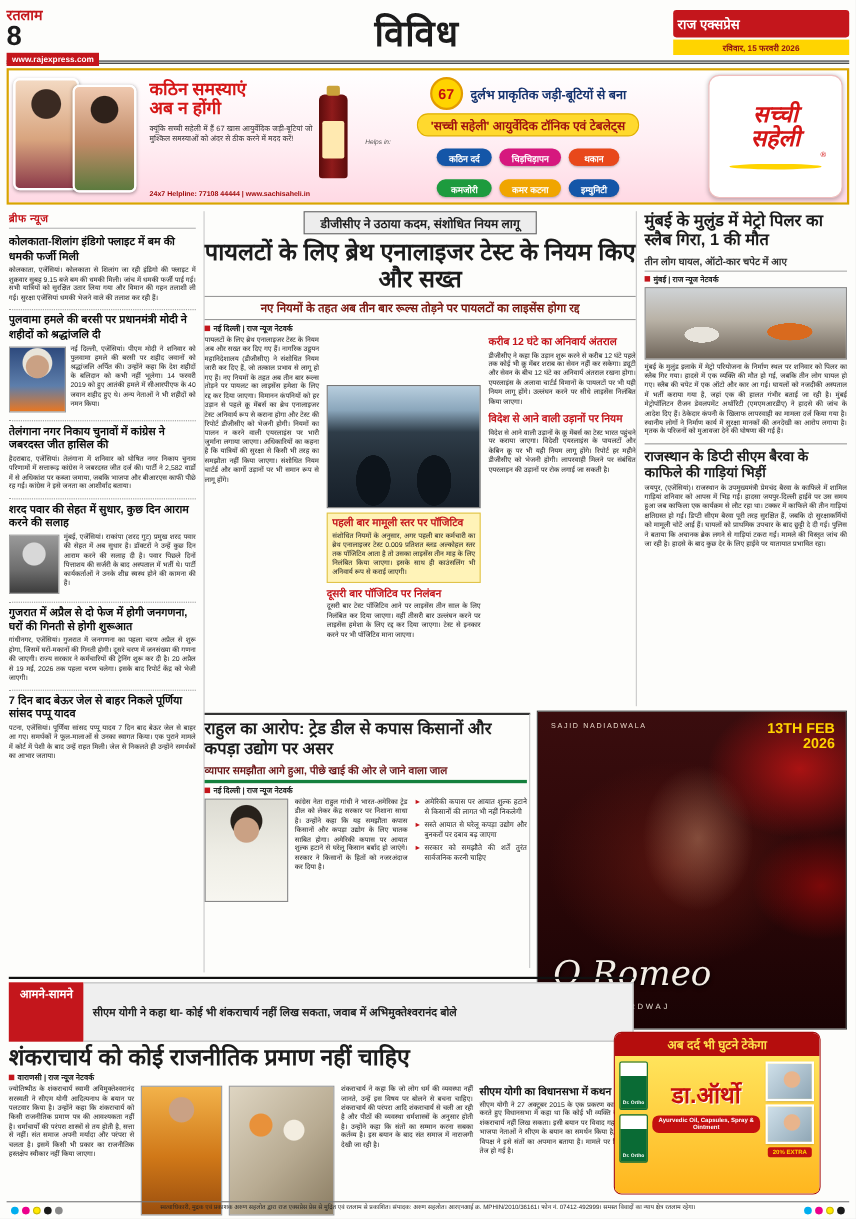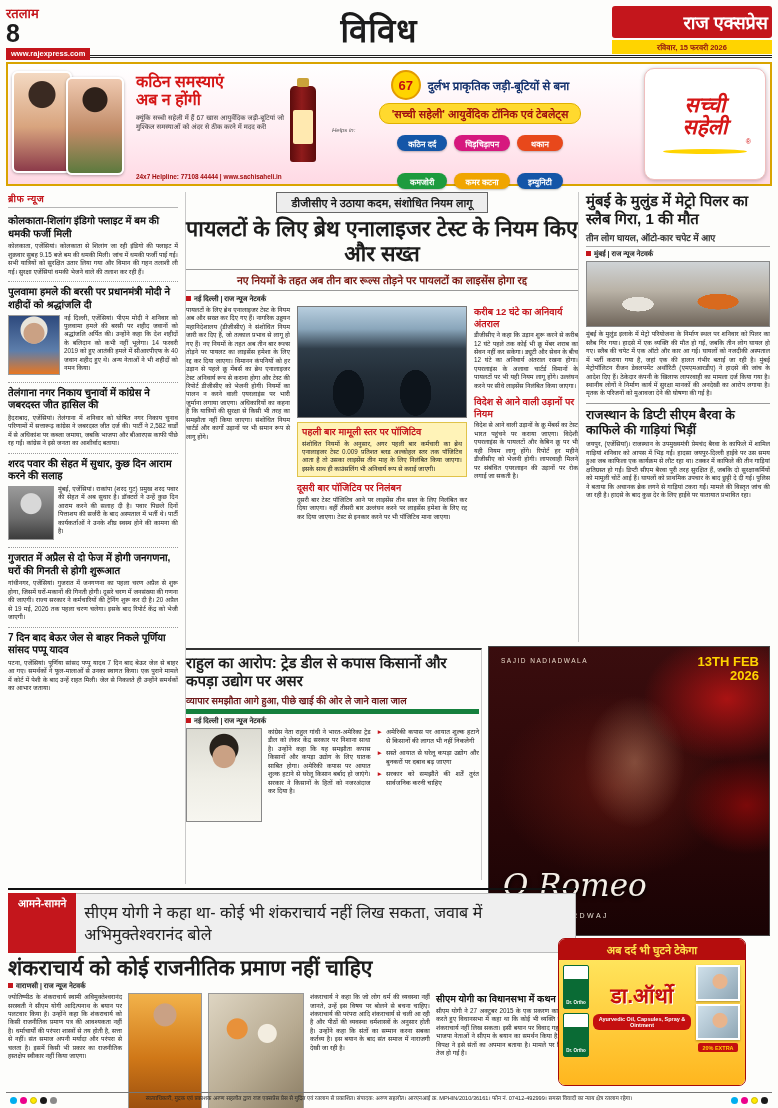--- a/index.html
+++ b/index.html
@@ -10,22 +10,22 @@
   
   .masthead { position:absolute; top:4px; left:6px; right:6px; height:54px;
               display:flex; justify-content:space-between; border-bottom:3px double #222; }
   .mh-left { width:140px; display:flex; flex-direction:column; }
   .mh-city { font-size:13px; font-weight:bold; color:#c4161c; }
   .mh-page { font-size:25px; font-weight:800; line-height:.95; }
   .mh-web  { background:#c4161c; color:#fff; font-size:7.5px; font-weight:bold;
              padding:1.5px 5px; align-self:flex-start; margin-top:2px; }
   .mh-center { align-self:center; font-size:33px; font-weight:800; letter-spacing:1px; }
   .mh-right { width:160px; display:flex; flex-direction:column; justify-content:center; gap:2px; }
-  .mh-brand { background:#c4161c; color:#fff; font-weight:800; font-size:18px;
-              text-align:right; padding:4px 4px; border-radius:3px; }
+  .mh-brand { background:#c4161c; color:#fff; font-weight:800; font-size:12px;
+              text-align:left; padding:4px 4px; border-radius:3px; }
   .mh-date  { background:#ffd400; color:#8f1111; font-weight:bold; font-size:7.5px;
               text-align:center; padding:2px 0; }
 
   
   .ad-banner { position:absolute; top:62px; left:6px; right:6px; height:124px;
                border:2px solid #d9a400; background:linear-gradient(180deg,#fff 0%,#ffeef3 55%,#ffd9e4 100%);
                display:flex; gap:6px; padding:4px; }
   .ad-photos { width:118px; position:relative; flex:none; }
   .woman { position:absolute; border:2px solid #fff; border-radius:6px; box-shadow:0 1px 3px rgba(0,0,0,.3); }
   .w1 { left:0; top:3px; width:60px; height:102px;
@@ -45,21 +45,21 @@
   .ad-bottle::after { content:""; position:absolute; top:24px; left:3px; right:3px; height:34px;
                background:#ffe9b0; border-radius:2px; }
   .ad-center { flex:1; display:flex; flex-direction:column; align-items:center; padding-top:2px; }
   .ad-row1 { display:flex; align-items:center; gap:7px; }
   .ad-circle { width:30px; height:30px; border-radius:50%; background:#ffd400; border:2px solid #e29b00;
                display:flex; align-items:center; justify-content:center; font-weight:800; font-size:13px; color:#c40f0f; }
   .ad-line1 { font-size:11.5px; font-weight:800; color:#15326e; }
   .ad-line2 { margin-top:3px; background:#ffd92e; border:1px solid #e0b000; border-radius:10px;
               padding:2px 12px; font-size:11px; font-weight:800; color:#a01010; }
   .ad-helpsin { align-self:flex-start; margin:3px 0 2px 10px; font-size:6px; color:#555; font-style:italic; }
-  .ad-pills { display:grid; grid-template-columns:repeat(3,auto); gap:22px 7px; }
+  .ad-pills { display:grid; grid-template-columns:repeat(3,auto); gap:12px 7px; }
   .pill { font-size:8px; font-weight:bold; color:#fff; padding:2.5px 11px; border-radius:9px;
           text-align:center; box-shadow:0 1px 2px rgba(0,0,0,.25); white-space:nowrap; }
   .pill:nth-child(1){ background:#1456a8; } .pill:nth-child(2){ background:#d6187e; }
   .pill:nth-child(3){ background:#e8481b; } .pill:nth-child(4){ background:#1d9b3e; }
   .pill:nth-child(5){ background:#f0a500; } .pill:nth-child(6){ background:#1456a8; }
   .ad-brand { width:122px; flex:none; background:#fff; border:1px solid #f0bebe; border-radius:10px;
               box-shadow:0 1px 4px rgba(0,0,0,.25); display:flex; flex-direction:column;
               align-items:center; justify-content:center;text-align:right; }
   .ad-brand .b { font-size:21px; font-weight:800; font-style:italic; color:#d51616; line-height:1.04; }
   .ad-brand .reg { font-size:7px; color:#d51616; align-self:flex-end; margin-right:14px; }
@@ -91,21 +91,21 @@
   
   .main-story { position:absolute; left:186px; top:192px; width:392px; }
   .kicker-wrap { text-align:center; }
   .kicker { display:inline-block; border:1px solid #666; background:#ededed; font-size:11px;
             font-weight:800; padding:2px 14px; }
   .ms-headline { font-size:21.5px; font-weight:800; line-height:1.14; text-align:center; margin:4px 0 3px; }
   .ms-deck { border-top:1px solid #999; border-bottom:1px solid #999; color:#7c1a12; font-weight:800;
              font-size:10.5px; text-align:center; padding:3px 0; margin-bottom:3px; }
   .ms-row { display:flex; gap:7px; margin-top:2px; }
   .ms-colA { width:104px; flex:none; }
-  .ms-colB { width:170px; flex:none; }
+  .ms-colB { width:140px; flex:none;margin-top:44px; }
   .ms-colC { flex:1; }
   .photo-cockpit { width:100%; height:112px; border:1px solid #777; margin-bottom:4px;
         background:radial-gradient(ellipse 26px 38px at 30% 78%, #0d141b 0 60%, transparent 61%),
                    radial-gradient(ellipse 26px 38px at 70% 78%, #0d141b 0 60%, transparent 61%),
                    linear-gradient(180deg,#b8cede 0%,#8aa6bb 20%,#2f3d49 38%,#232e38 62%,#17202a 100%); }
   .yellow-box { background:#fff3b8; border:1px solid #e0c34a; padding:3px 4px; }
   .sub-head { font-size:9.5px; line-height:1.22; margin-bottom:2px; }
   .ms-colB .second { margin-top:5px; }
   .ms-colC .block2 { margin-top:6px; }
 
@@ -119,21 +119,21 @@
                    radial-gradient(ellipse 26px 12px at 28% 66%, #e8e4dc 0 60%, transparent 61%),
                    linear-gradient(180deg,#cfd3d6 0%,#b9b2a6 45%,#6f655a 100%); }
   .rc-divider { border-top:1px solid #999; margin:5px 0 4px; }
   .rc2-headline { font-size:12.5px; font-weight:800; line-height:1.22; margin-bottom:2px; }
 
   
   .rahul-story { position:absolute; left:186px; top:648px; width:296px; height:232px;
                  border-top:2px solid #333; padding-top:4px; padding-right:2px;
                  border-right:1px solid #c9c9c9; }
   .rh-headline { font-size:15px; font-weight:800; line-height:1.2; }
-  .rh-deck { font-size:9.5px; font-weight:800; color:#6e1a1a; border-bottom:5px solid #15803d;
+  .rh-deck { font-size:9.5px; font-weight:800; color:#6e1a1a; border-bottom:3px solid #15803d;
              padding:2px 0; margin:2px 0; }
   .rh-row { display:flex; gap:6px; margin-top:2px; }
   .photo-rahul { width:76px; height:94px; flex:none; border:1px solid #888;
         background:radial-gradient(circle at 50% 30%, #caa184 0 11px, transparent 12px),
                    radial-gradient(circle at 50% 21%, #27211b 0 14px, transparent 15px),
                    linear-gradient(180deg,#dcdbd2 0%,#efeee6 55%,#f7f6f0 100%); }
   .rh-col { flex:1; }
   .bullet { display:flex; gap:3px; font-size:6.5px; line-height:1.32; margin-bottom:4px; text-align:justify; }
   .bullet .arr { color:#c4161c; font-size:6.5px; flex:none; }
 
@@ -148,22 +148,22 @@
   .poster .reldate { position:absolute; top:8px; right:10px; text-align:right; color:#ffd400;
                      font-weight:800; font-size:13px; line-height:1.08; }
   .poster .title { position:absolute; left:14px; bottom:32px; font-family:"DejaVu Serif", serif;
                    font-style:italic; font-size:31px; color:#f4eee6; text-shadow:0 2px 4px #000; }
   .poster .director { position:absolute; left:17px; bottom:16px; font-size:7px; letter-spacing:2.5px; color:#e8e0d4; }
 
   
   .face-off { position:absolute; left:8px; top:888px; width:568px; height:198px; border-top:2px solid #111; padding-top:3px; }
   .fo-toprow { display:flex; margin-bottom:3px; }
   .fo-tag { background:#c4161c; color:#fff; font-size:10.5px; font-weight:800; padding:3px 10px; flex:none; }
-  .fo-strip { flex:1; background:#efefef; border:1px solid #bbb; border-left:none; font-size:16px;
-              font-weight:400; color:#222; padding:7px 8px; }
+  .fo-strip { flex:1; background:#efefef; border:1px solid #bbb; border-left:none; font-size:10px;
+              font-weight:700; color:#222; padding:19px 8px; }
   .fo-headline { font-size:21px; font-weight:800; line-height:1.1; margin:3px 0 2px; }
   .fo-row { display:flex; gap:6px; margin-top:2px; }
   .fo-c1 { width:114px; flex:none; }
   .fo-c2 { width:120px; flex:none; }
   .fo-c3 { flex:1; }
   .photo-shankar { width:74px; height:118px; flex:none; border:1px solid #999;
         background:radial-gradient(circle at 50% 18%, #caa184 0 11px, transparent 12px),
                    linear-gradient(180deg,#f2b24a 0%,#d07818 55%,#9a4e0e 100%); }
   .photo-yogi { width:96px; height:118px; flex:none; border:1px solid #999;
         background:radial-gradient(circle at 30% 30%, #e8913a 0 10px, transparent 11px),

